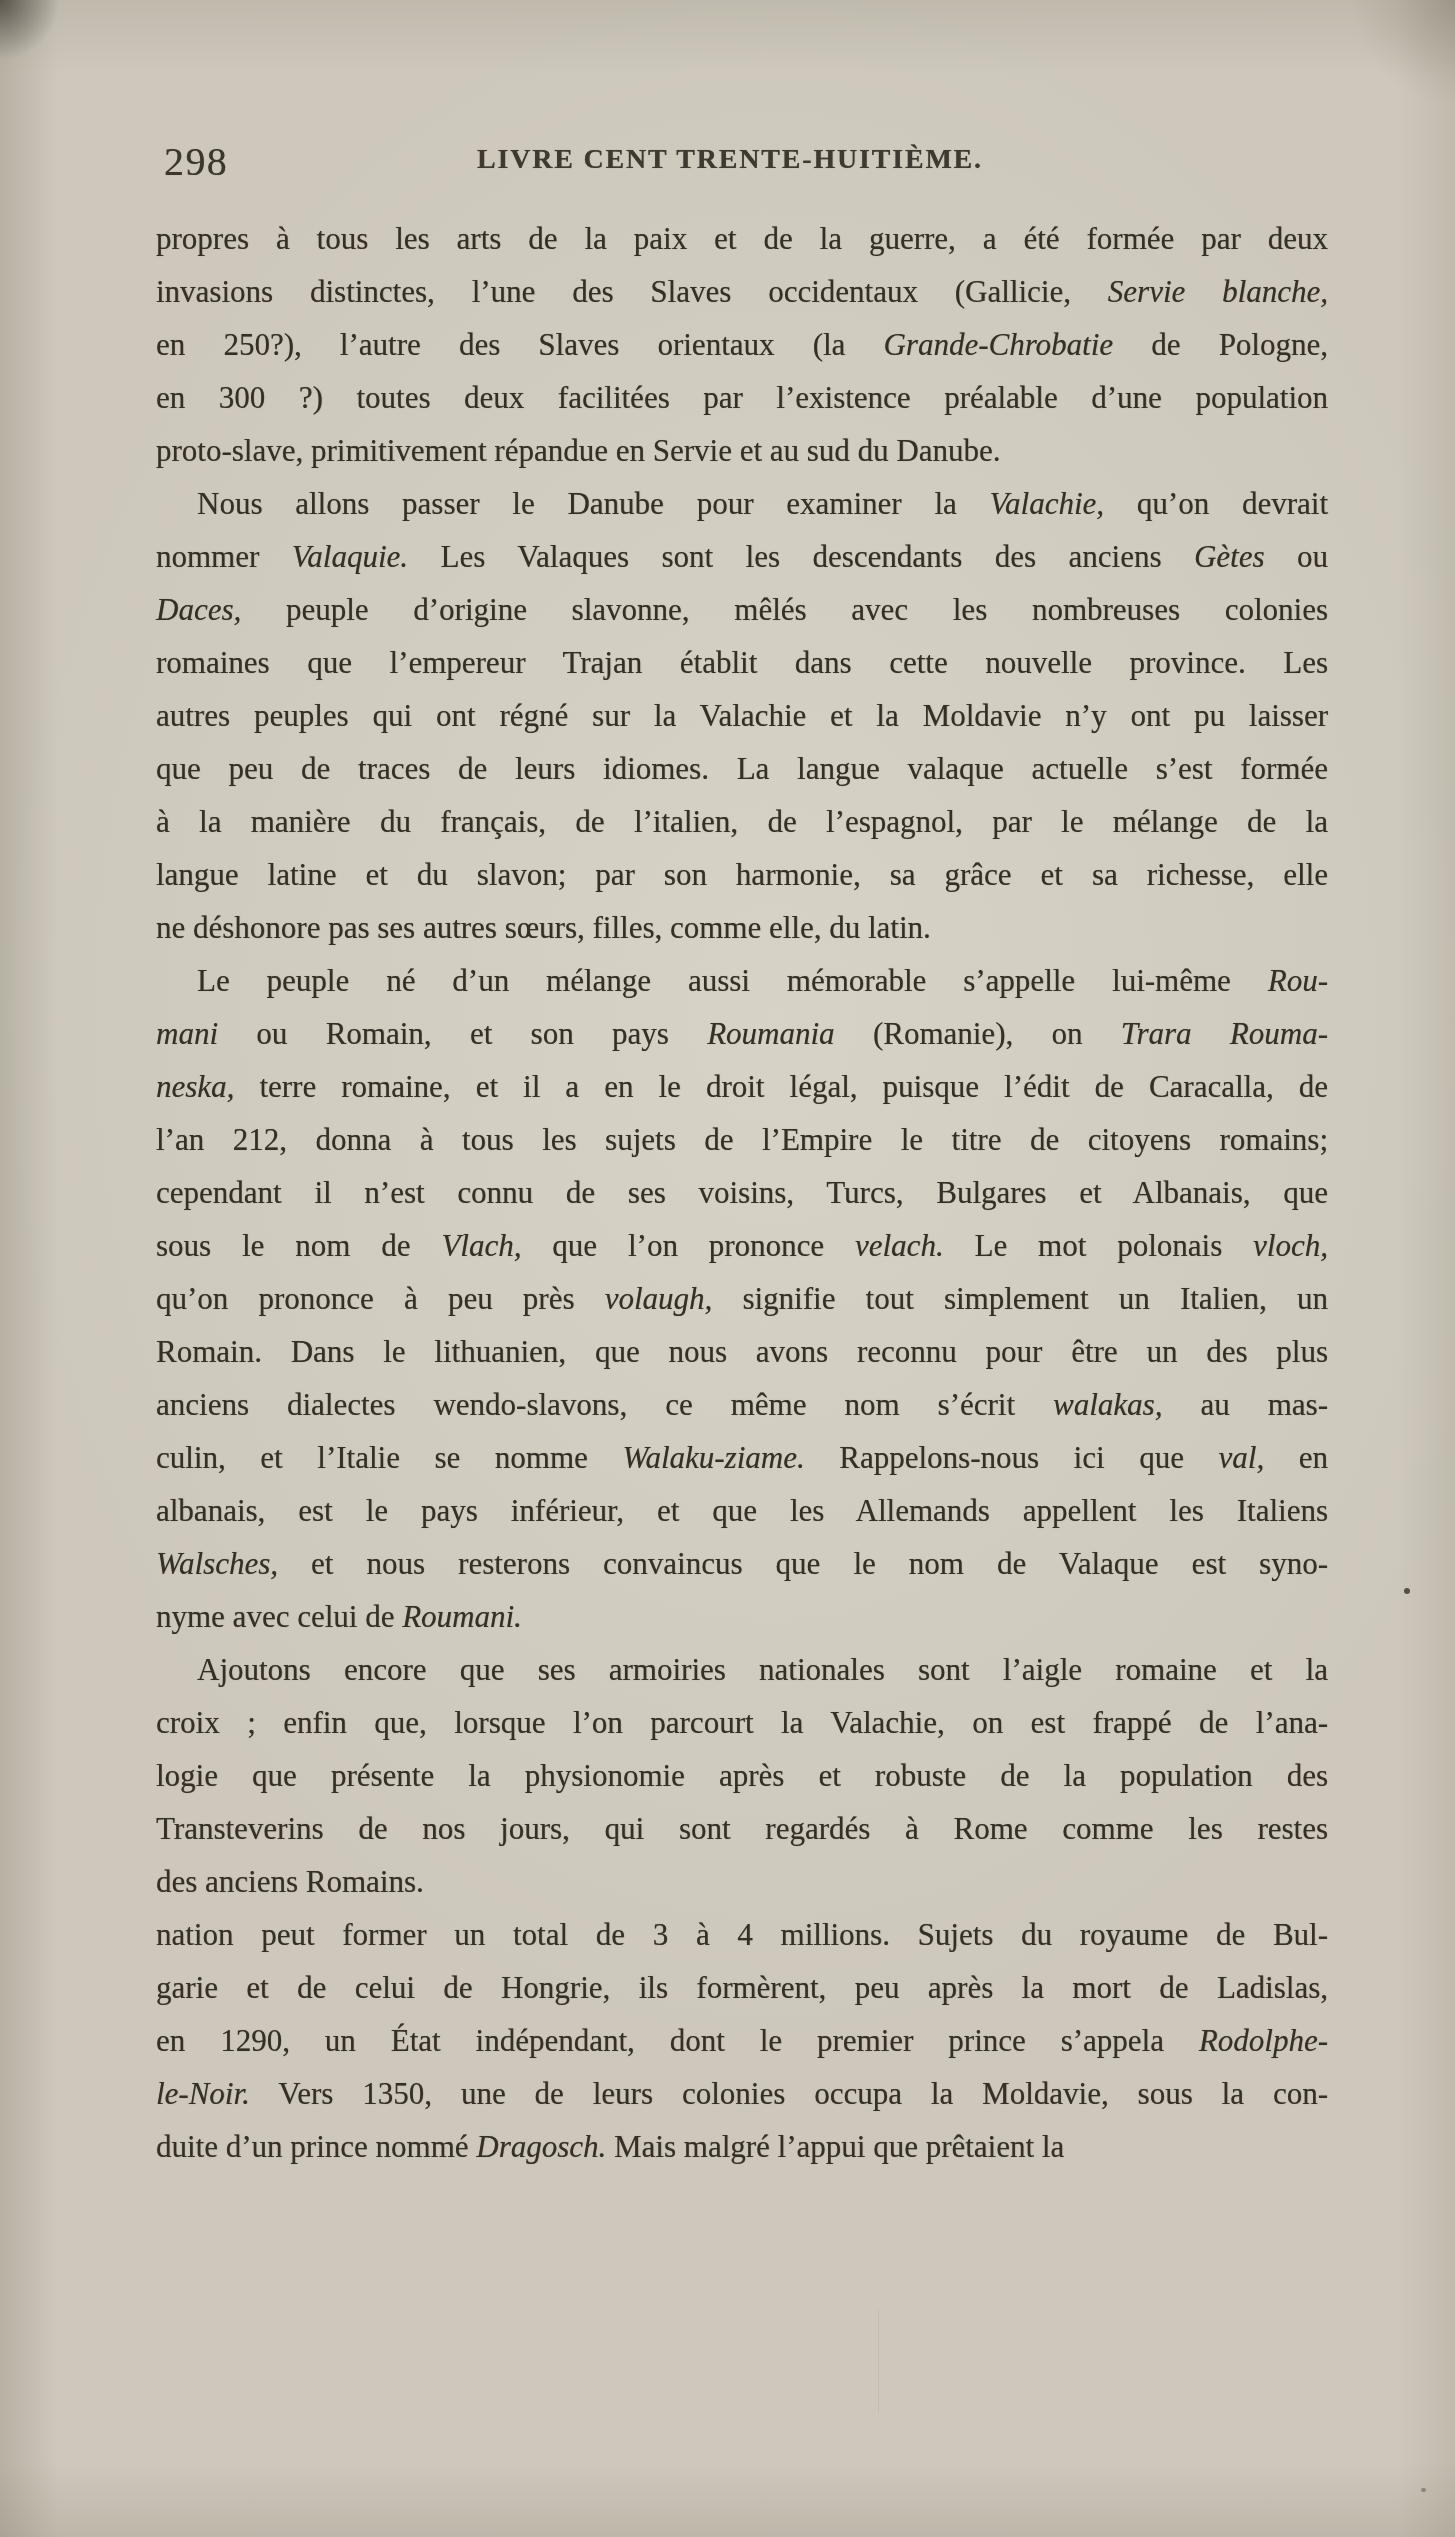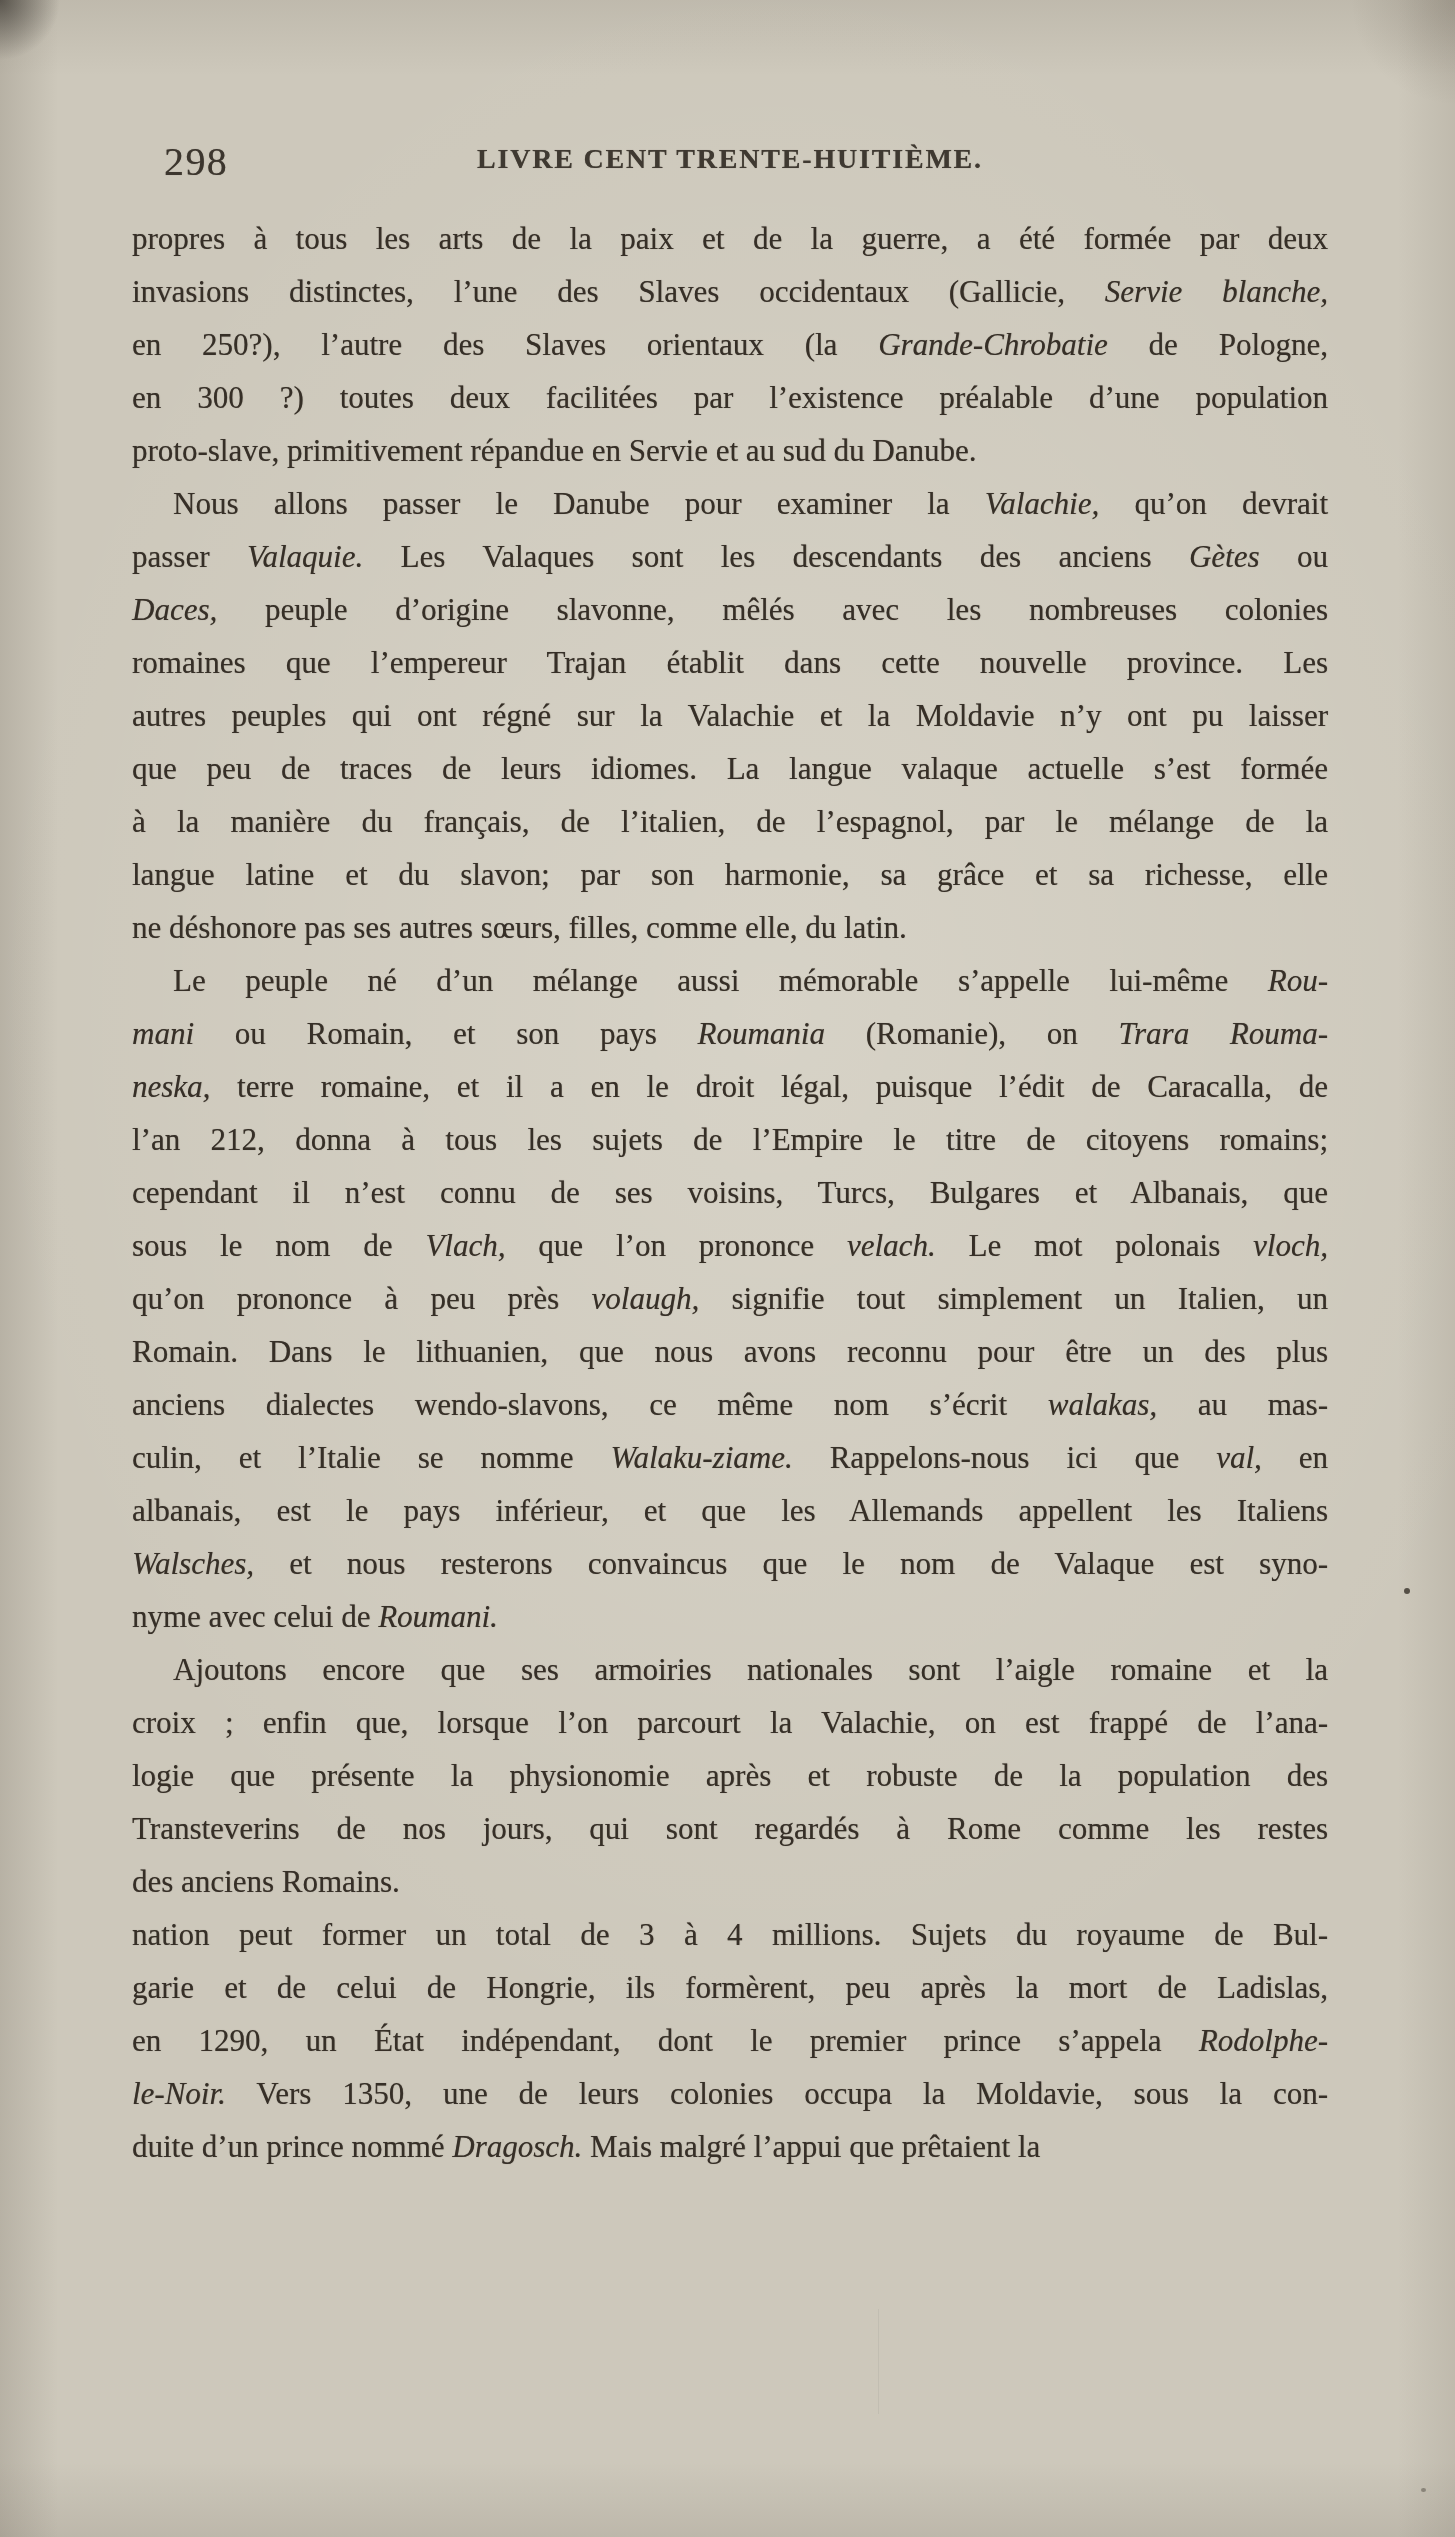--- a/index.html
+++ b/index.html
@@ -54,20 +54,21 @@
     width: 1196px;
     font-size: 31px;
     line-height: 53px;
     color: var(--ink, #362f27);
     text-shadow: 0.3px 0.3px 0.7px rgba(54,47,39,0.55);
   }
   .line {
     text-align: justify;
     text-align-last: justify;
     text-justify: inter-word;
+    margin-left: 24px;
   }
   .line.last  { text-align-last: left; }
   .line.indent { text-indent: 41px; }
   .it { font-style: italic; }
 
   .speck {
     position: absolute;
     background: rgba(45,39,32,0.75);
     border-radius: 50%;
   }
@@ -91,21 +92,21 @@
     <span class="runtitle">LIVRE CENT TRENTE-HUITIÈME.</span>
   </header>
 
   <main class="textblock" id="textblock">
       <div class="line"><span>propres à tous les arts de la paix et de la guerre, a été formée par deux</span></div>
       <div class="line"><span>invasions distinctes, l’une des Slaves occidentaux (Gallicie, </span><span class="it">Servie blanche,</span></div>
       <div class="line"><span>en 250?), l’autre des Slaves orientaux (la </span><span class="it">Grande-Chrobatie</span><span> de Pologne,</span></div>
       <div class="line"><span>en 300 ?) toutes deux facilitées par l’existence préalable d’une population</span></div>
       <div class="line last"><span>proto-slave, primitivement répandue en Servie et au sud du Danube.</span></div>
       <div class="line indent"><span>Nous allons passer le Danube pour examiner la </span><span class="it">Valachie,</span><span> qu’on devrait</span></div>
-      <div class="line"><span>passer </span><span class="it">Valaquie.</span><span> Les Valaques sont les descendants des anciens </span><span class="it">Gètes</span><span> ou</span></div>
+      <div class="line"><span>nommer </span><span class="it">Valaquie.</span><span> Les Valaques sont les descendants des anciens </span><span class="it">Gètes</span><span> ou</span></div>
       <div class="line"><span class="it">Daces,</span><span> peuple d’origine slavonne, mêlés avec les nombreuses colonies</span></div>
       <div class="line"><span>romaines que l’empereur Trajan établit dans cette nouvelle province. Les</span></div>
       <div class="line"><span>autres peuples qui ont régné sur la Valachie et la Moldavie n’y ont pu laisser</span></div>
       <div class="line"><span>que peu de traces de leurs idiomes. La langue valaque actuelle s’est formée</span></div>
       <div class="line"><span>à la manière du français, de l’italien, de l’espagnol, par le mélange de la</span></div>
       <div class="line"><span>langue latine et du slavon; par son harmonie, sa grâce et sa richesse, elle</span></div>
       <div class="line last"><span>ne déshonore pas ses autres sœurs, filles, comme elle, du latin.</span></div>
       <div class="line indent"><span>Le peuple né d’un mélange aussi mémorable s’appelle lui-même </span><span class="it">Rou-</span></div>
       <div class="line"><span class="it">mani</span><span> ou Romain, et son pays </span><span class="it">Roumania</span><span> (Romanie), on </span><span class="it">Trara Rouma-</span></div>
       <div class="line"><span class="it">neska,</span><span> terre romaine, et il a en le droit légal, puisque l’édit de Caracalla, de</span></div>

